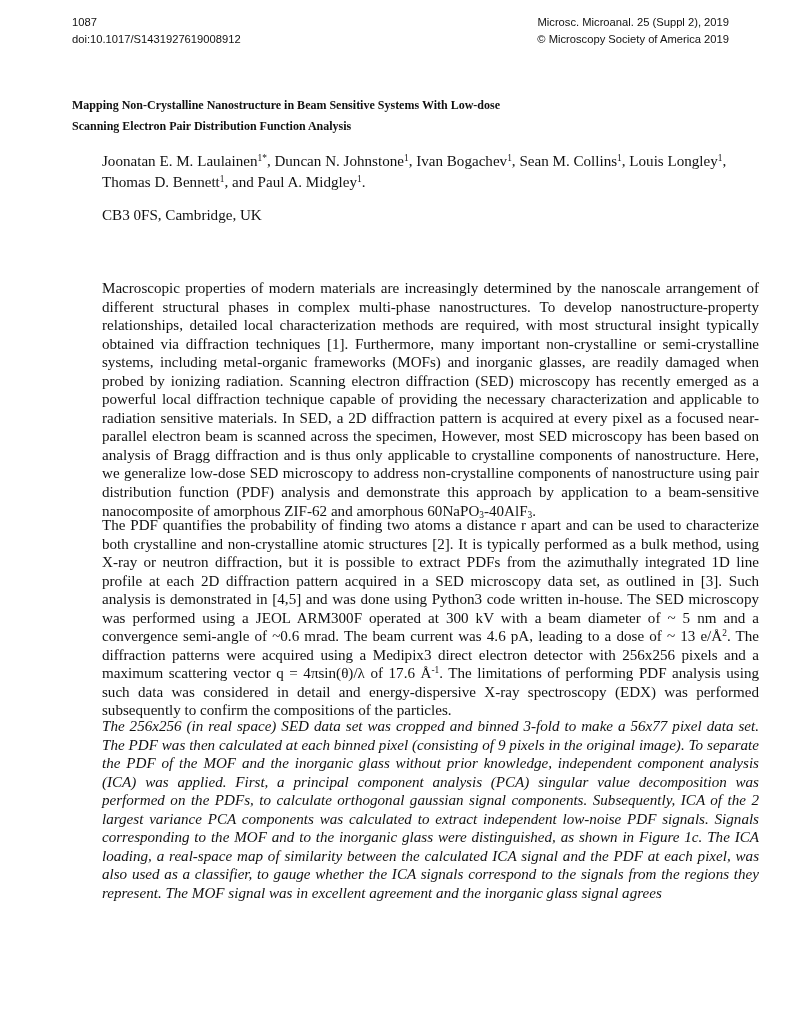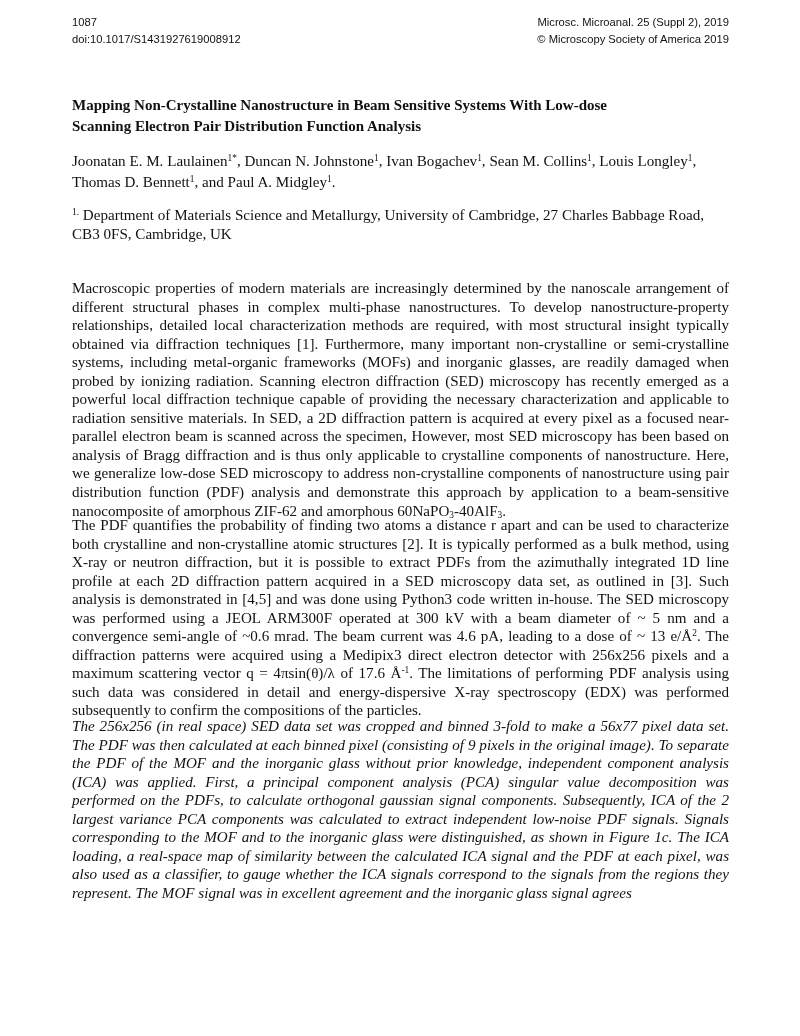--- a/index.html
+++ b/index.html
@@ -1,22 +1,22 @@
 <!DOCTYPE html>
 <html><head>
 <meta charset="utf-8">
 <style>
   html, body { margin: 0; padding: 0; background: #ffffff; }
   body { width: 800px; height: 1036px; position: relative; overflow: hidden; color: #111; }
   .page { position: absolute; left: 72px; top: 0; width: 657px; }
   .hdr { position: absolute; left: 0; width: 657px; font-family: "Liberation Sans", sans-serif; font-size: 11.2px; line-height: 17px; }
   .hdr .l { position: absolute; left: 0; }
   .hdr .r { position: absolute; right: 0; margin-left: 20px; }
-  .title { position: absolute; top: 95px; left: 0; width: 670px; font-family: "Liberation Serif", serif; font-weight: bold; font-size: 15px; line-height: 21px; }
-  .serif { font-family: "Liberation Serif", serif; font-size: 15.1px; }
+  .title { position: absolute; top: 95px; left: 0; width: 670px; font-family: "Liberation Serif", serif; font-weight: bold; font-size: 12px; line-height: 21px; }
+  .serif { font-family: "Liberation Serif", serif; font-size: 15.1px; margin-left: 30px; }
   .authors { position: absolute; top: 151px; left: 0; width: 670px; line-height: 21px; }
   .affil { position: absolute; top: 206px; left: 0; width: 670px; line-height: 18.6px; }
   .para { position: absolute; left: 0; width: 657px; text-align: justify; line-height: 18.55px; }
   sup { font-size: 0.62em; line-height: 0; vertical-align: 0.55em; }
   sub { font-size: 0.62em; line-height: 0; vertical-align: -0.2em; }
   .p1 { top: 279px; }
   .p2 { top: 516px; }
   .p3 { top: 717px; font-style: italic; }
 </style>
 </head>
@@ -36,21 +36,20 @@
   <div class="title">
     <div>Mapping Non-Crystalline Nanostructure in Beam Sensitive Systems With Low-dose</div>
     <div>Scanning Electron Pair Distribution Function Analysis</div>
   </div>
 
   <div class="authors serif">
     <span><span>Joonatan E. M. Laulainen</span><sup>1*</sup><span>, </span></span><span><span>Duncan N. Johnstone</span><sup>1</sup><span>, </span></span><span><span>Ivan Bogachev</span><sup>1</sup><span>, </span></span><span><span>Sean M. Collins</span><sup>1</sup><span>, </span></span><span><span>Louis Longley</span><sup>1</sup><span>,</span></span><br><span><span>Thomas D. Bennett</span><sup>1</sup><span>, and </span></span><span><span>Paul A. Midgley</span><sup>1</sup><span>.</span></span>
   </div>
 
   <div class="affil serif">
-    <div><sup>1.</sup><span> Department of Materials Science and Metallurgy, University of Cambridge, 27 Charles Babbage Road,</span></div>
     <div>CB3 0FS, Cambridge, UK</div>
   </div>
 
   <div class="para serif p1"><span>Macroscopic properties of modern materials are increasingly determined by the nanoscale arrangement of different structural phases in complex multi-phase nanostructures. To develop nanostructure-property relationships, detailed local characterization methods are required, with most structural insight typically obtained via diffraction techniques [1]. Furthermore, many important non-crystalline or semi-crystalline systems, including metal-organic frameworks (MOFs) and inorganic glasses, are readily damaged when probed by ionizing radiation. Scanning electron diffraction (SED) microscopy has recently emerged as a powerful local diffraction technique capable of providing the necessary characterization and applicable to radiation sensitive materials. In SED, a 2D diffraction pattern is acquired at every pixel as a focused near-parallel electron beam is scanned across the specimen, However, most SED microscopy has been based on analysis of Bragg diffraction and is thus only applicable to crystalline components of nanostructure. Here, we generalize low-dose SED microscopy to address non-crystalline components of nanostructure using pair distribution function (PDF) analysis and demonstrate this approach by application to a beam-sensitive nanocomposite of amorphous ZIF-62 and amorphous 60NaPO</span><sub>3</sub><span>-40AlF</span><sub>3</sub><span>.</span></div>
 
   <div class="para serif p2"><span>The PDF quantifies the probability of finding two atoms a distance r apart and can be used to characterize both crystalline and non-crystalline atomic structures [2]. It is typically performed as a bulk method, using X-ray or neutron diffraction, but it is possible to extract PDFs from the azimuthally integrated 1D line profile at each 2D diffraction pattern acquired in a SED microscopy data set, as outlined in [3]. Such analysis is demonstrated in [4,5] and was done using Python3 code written in-house. The SED microscopy was performed using a JEOL ARM300F operated at 300 kV with a beam diameter of ~ 5 nm and a convergence semi-angle of ~0.6 mrad. The beam current was 4.6 pA, leading to a dose of ~ 13 e/Å</span><sup>2</sup><span>. The diffraction patterns were acquired using a Medipix3 direct electron detector with 256x256 pixels and a maximum scattering vector q = 4πsin(θ)/λ of 17.6 Å</span><sup>-1</sup><span>. The limitations of performing PDF analysis using such data was considered in detail and energy-dispersive X-ray spectroscopy (EDX) was performed subsequently to confirm the compositions of the particles.</span></div>
 
   <div class="para serif p3">The 256x256 (in real space) SED data set was cropped and binned 3-fold to make a 56x77 pixel data set. The PDF was then calculated at each binned pixel (consisting of 9 pixels in the original image). To separate the PDF of the MOF and the inorganic glass without prior knowledge, independent component analysis (ICA) was applied. First, a principal component analysis (PCA) singular value decomposition was performed on the PDFs, to calculate orthogonal gaussian signal components. Subsequently, ICA of the 2 largest variance PCA components was calculated to extract independent low-noise PDF signals. Signals corresponding to the MOF and to the inorganic glass were distinguished, as shown in Figure 1c. The ICA loading, a real-space map of similarity between the calculated ICA signal and the PDF at each pixel, was also used as a classifier, to gauge whether the ICA signals correspond to the signals from the regions they represent. The MOF signal was in excellent agreement and the inorganic glass signal agrees</div>
 
 </div>

